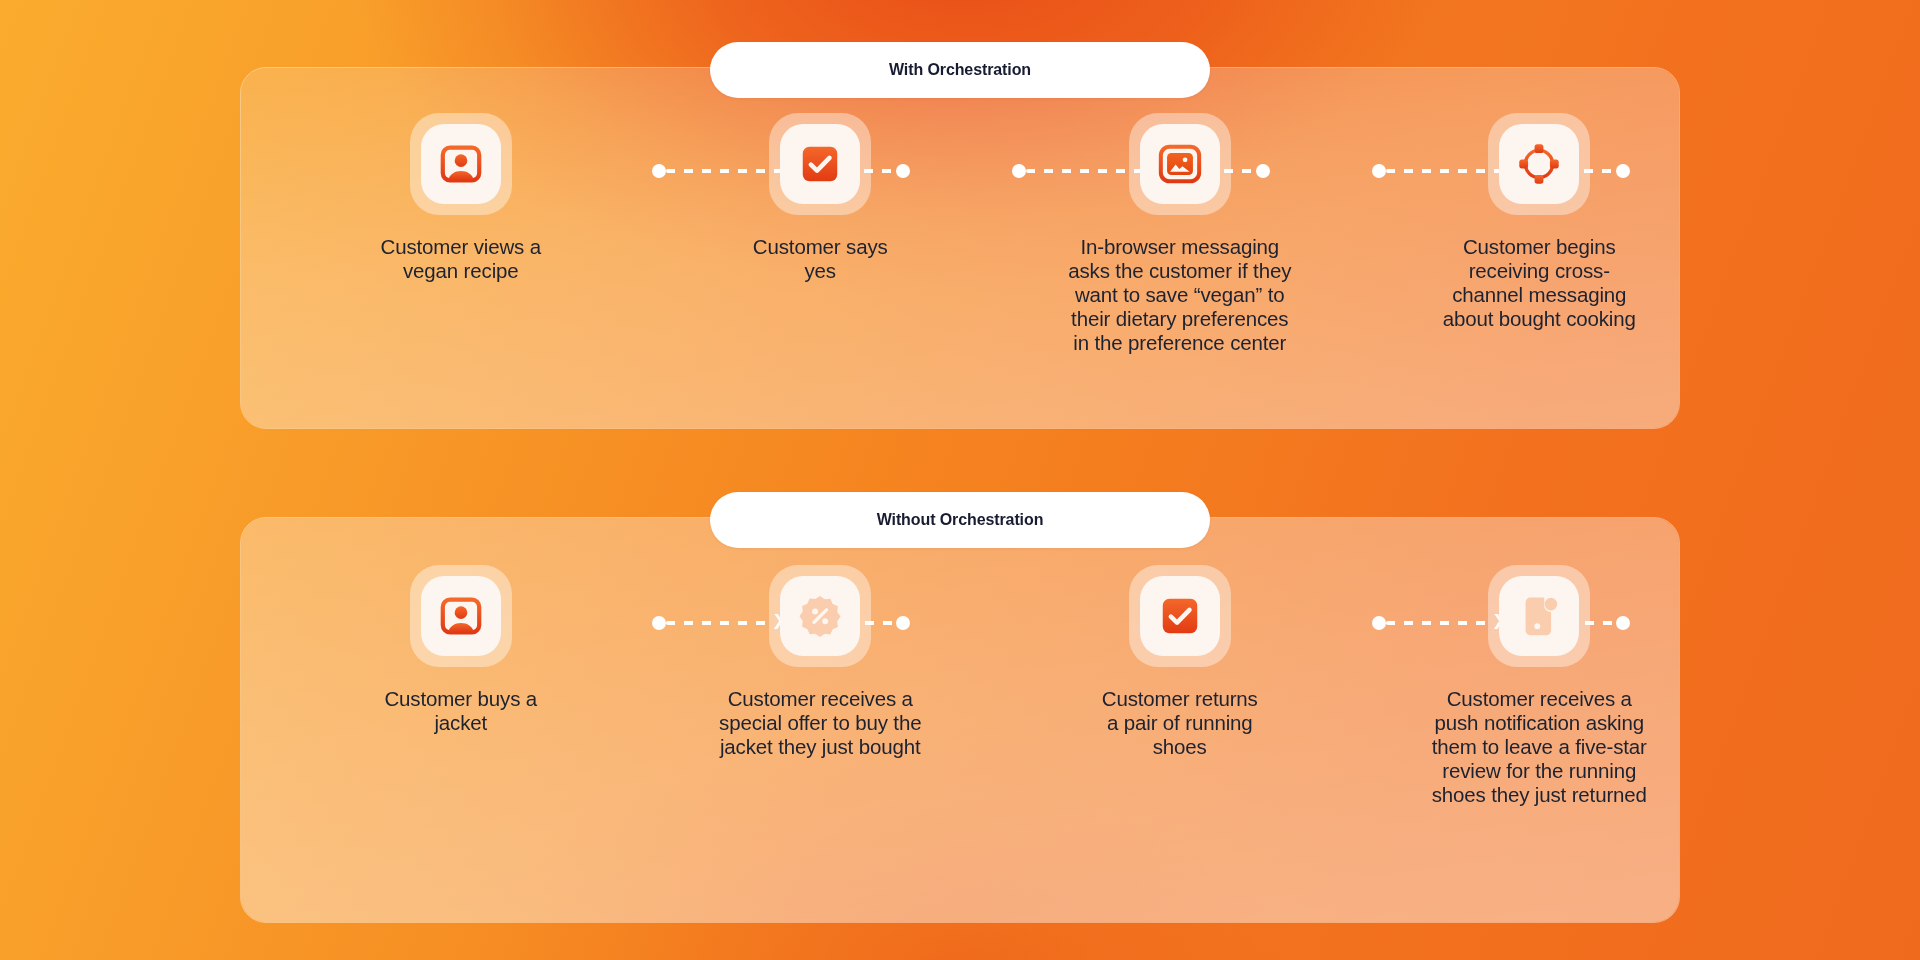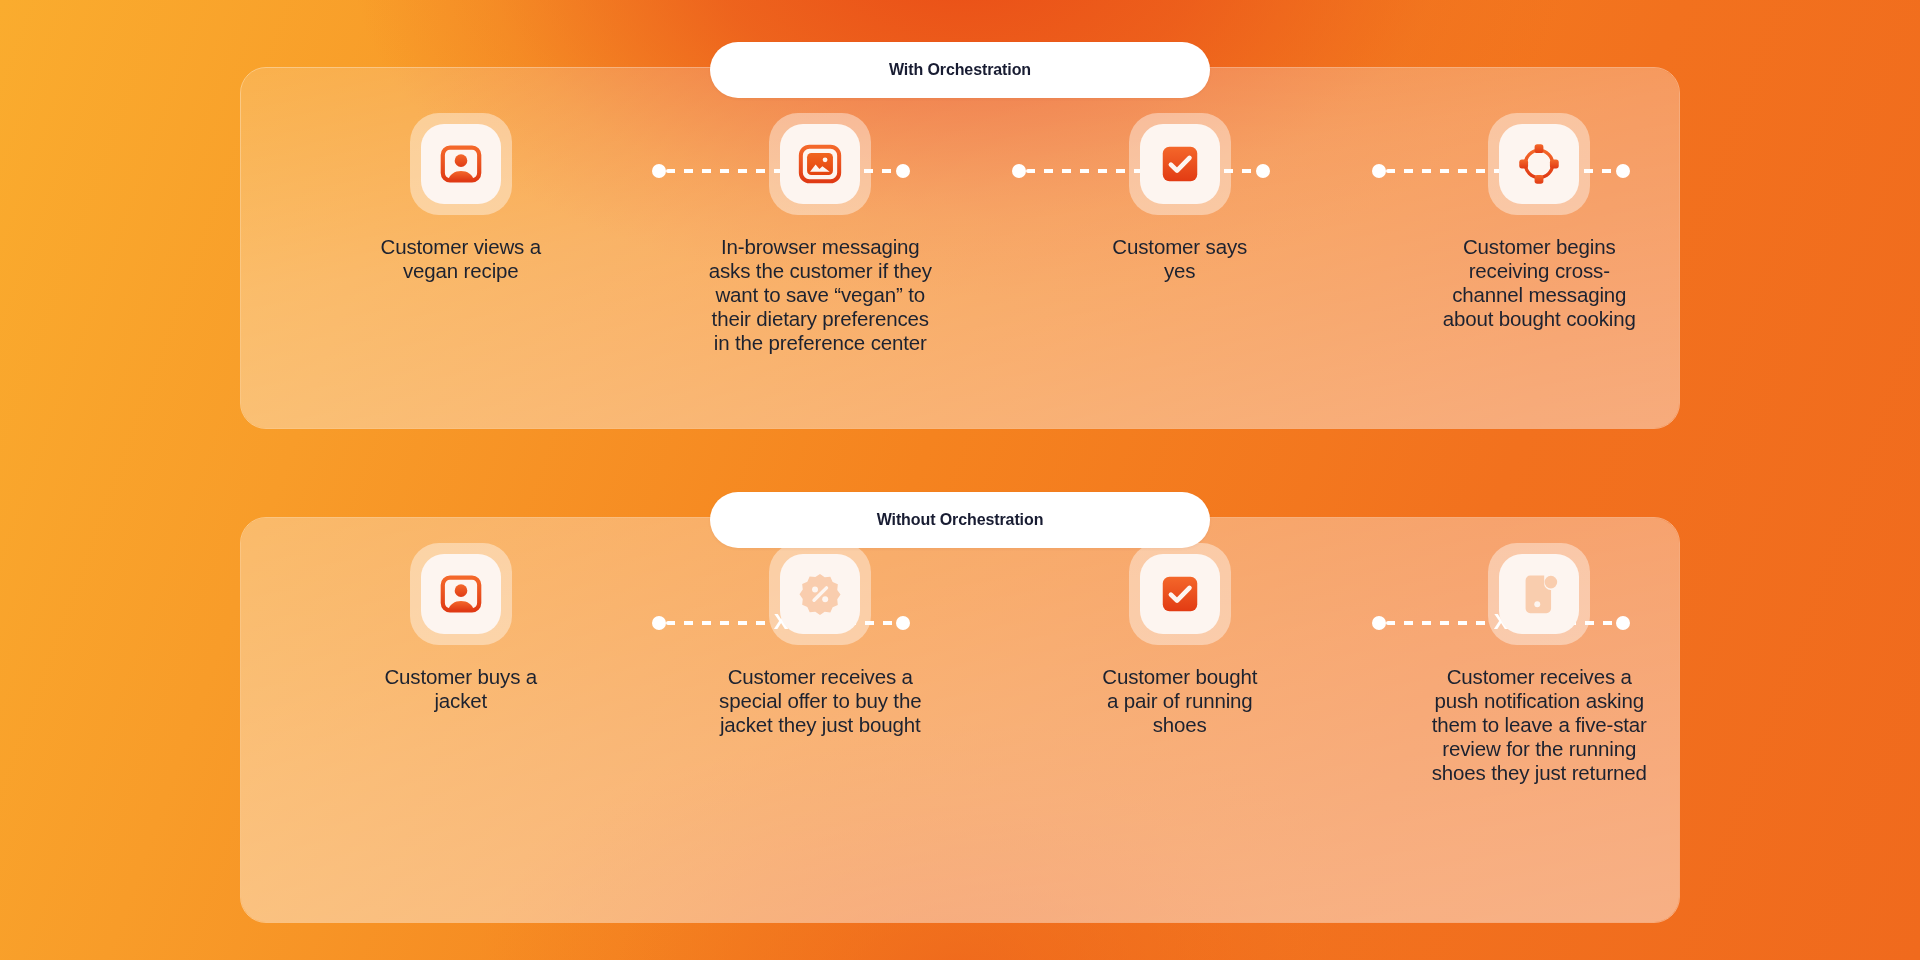--- a/index.html
+++ b/index.html
@@ -109,21 +109,21 @@
     margin-left: 40px;
   }
   .step {
     flex: 1 1 0;
     position: relative;
     display: flex;
     flex-direction: column;
     align-items: center;
   }
   .panel.with .step  { padding-top: 45px; }
-  .panel.without .step { padding-top: 25px; }
+  .panel.without .step { padding-top: 47px; }
 
   
   .tile-outer {
     width: 102px;
     height: 102px;
     border-radius: 29px;
     background: rgba(255,255,255,0.40);
     display: flex;
     align-items: center;
     justify-content: center;
@@ -244,20 +244,39 @@
           </div>
           <div class="caption">Customer views a
 vegan recipe</div>
         </div>
 
         <div class="step">
           <div class="tile-outer">
             <div class="tile-inner">
               <svg class="glyph" viewBox="0 0 48 48">
                 <defs>
+                  <linearGradient id="g-check-a" x1="0" y1="0" x2="0" y2="1">
+                    <stop offset="0" stop-color="#F4672A"></stop>
+                      <stop offset="1" stop-color="#E23B13"></stop>
+                  </linearGradient>
+                </defs>
+                <rect x="6" y="6" width="36" height="36" rx="7" ry="7" fill="url(#g-check-a)"></rect>
+                <path d="M14.5 24.6l6.4 6.3 13-13.3" fill="none" stroke="#FDF5F0" stroke-width="4.8" stroke-linecap="round" stroke-linejoin="round"></path>
+              </svg>
+            </div>
+          </div>
+          <div class="caption">Customer says
+yes</div>
+        </div>
+
+        <div class="step">
+          <div class="tile-outer">
+            <div class="tile-inner">
+              <svg class="glyph" viewBox="0 0 48 48">
+                <defs>
                   <linearGradient id="g-img-a" x1="0" y1="0" x2="0" y2="1">
                     <stop offset="0" stop-color="#F4682A"></stop>
                       <stop offset="1" stop-color="#E03A14"></stop>
                   </linearGradient>
                   <linearGradient id="g-img-b" x1="0" y1="0" x2="0" y2="1">
                     <stop offset="0" stop-color="#F1651F"></stop>
                       <stop offset="1" stop-color="#E4440F"></stop>
                   </linearGradient>
                 </defs>
                 <rect x="4" y="6" width="40" height="36" rx="9" ry="9" fill="none" stroke="url(#g-img-a)" stroke-width="4.2"></rect>
@@ -272,39 +291,20 @@
 want to save “vegan” to
 their dietary preferences
 in the preference center</div>
         </div>
 
         <div class="step">
           <div class="tile-outer">
             <div class="tile-inner">
               <svg class="glyph" viewBox="0 0 48 48">
                 <defs>
-                  <linearGradient id="g-check-a" x1="0" y1="0" x2="0" y2="1">
-                    <stop offset="0" stop-color="#F4672A"></stop>
-                      <stop offset="1" stop-color="#E23B13"></stop>
-                  </linearGradient>
-                </defs>
-                <rect x="6" y="6" width="36" height="36" rx="7" ry="7" fill="url(#g-check-a)"></rect>
-                <path d="M14.5 24.6l6.4 6.3 13-13.3" fill="none" stroke="#FDF5F0" stroke-width="4.8" stroke-linecap="round" stroke-linejoin="round"></path>
-              </svg>
-            </div>
-          </div>
-          <div class="caption">Customer says
-yes</div>
-        </div>
-
-        <div class="step">
-          <div class="tile-outer">
-            <div class="tile-inner">
-              <svg class="glyph" viewBox="0 0 48 48">
-                <defs>
                   <linearGradient id="g-ring-a" x1="0" y1="0" x2="0" y2="1">
                     <stop offset="0" stop-color="#F4682A"></stop>
                       <stop offset="1" stop-color="#E03A14"></stop>
                   </linearGradient>
                 </defs>
                 <circle cx="24" cy="24" r="14.2" fill="none" stroke="url(#g-ring-a)" stroke-width="3.6"></circle>
                 <rect x="19.4" y="3.4" width="9.2" height="9.2" rx="2.8" ry="2.8" fill="url(#g-ring-a)"></rect>
                 <rect x="19.4" y="35.4" width="9.2" height="9.2" rx="2.8" ry="2.8" fill="url(#g-ring-a)"></rect>
                 <rect x="3.4" y="19.4" width="9.2" height="9.2" rx="2.8" ry="2.8" fill="url(#g-ring-a)"></rect>
                 <rect x="35.4" y="19.4" width="9.2" height="9.2" rx="2.8" ry="2.8" fill="url(#g-ring-a)"></rect>
@@ -392,21 +392,21 @@
                   <linearGradient id="g-check-b" x1="0" y1="0" x2="0" y2="1">
                     <stop offset="0" stop-color="#F4672A"></stop>
                       <stop offset="1" stop-color="#E23B13"></stop>
                   </linearGradient>
                 </defs>
                 <rect x="6" y="6" width="36" height="36" rx="7" ry="7" fill="url(#g-check-b)"></rect>
                 <path d="M14.5 24.6l6.4 6.3 13-13.3" fill="none" stroke="#FDF5F0" stroke-width="4.8" stroke-linecap="round" stroke-linejoin="round"></path>
               </svg>
             </div>
           </div>
-          <div class="caption">Customer bought
+          <div class="caption">Customer returns
 a pair of running
 shoes</div>
         </div>
 
         <div class="step">
           <div class="tile-outer">
             <div class="tile-inner">
               <svg class="glyph" viewBox="0 0 48 48">
                 <path d="M14.8 4.8h14.6v8.4a6.6 6.6 0 0 0 6.6 6.6h.6v19.4a4.8 4.8 0 0 1-4.8 4.8H14.8a4.8 4.8 0 0 1-4.8-4.8V9.6a4.8 4.8 0 0 1 4.8-4.8z" fill="#F9CDAE"></path>
                 <circle cx="36.4" cy="11.6" r="6.6" fill="#F9CDAE"></circle>

